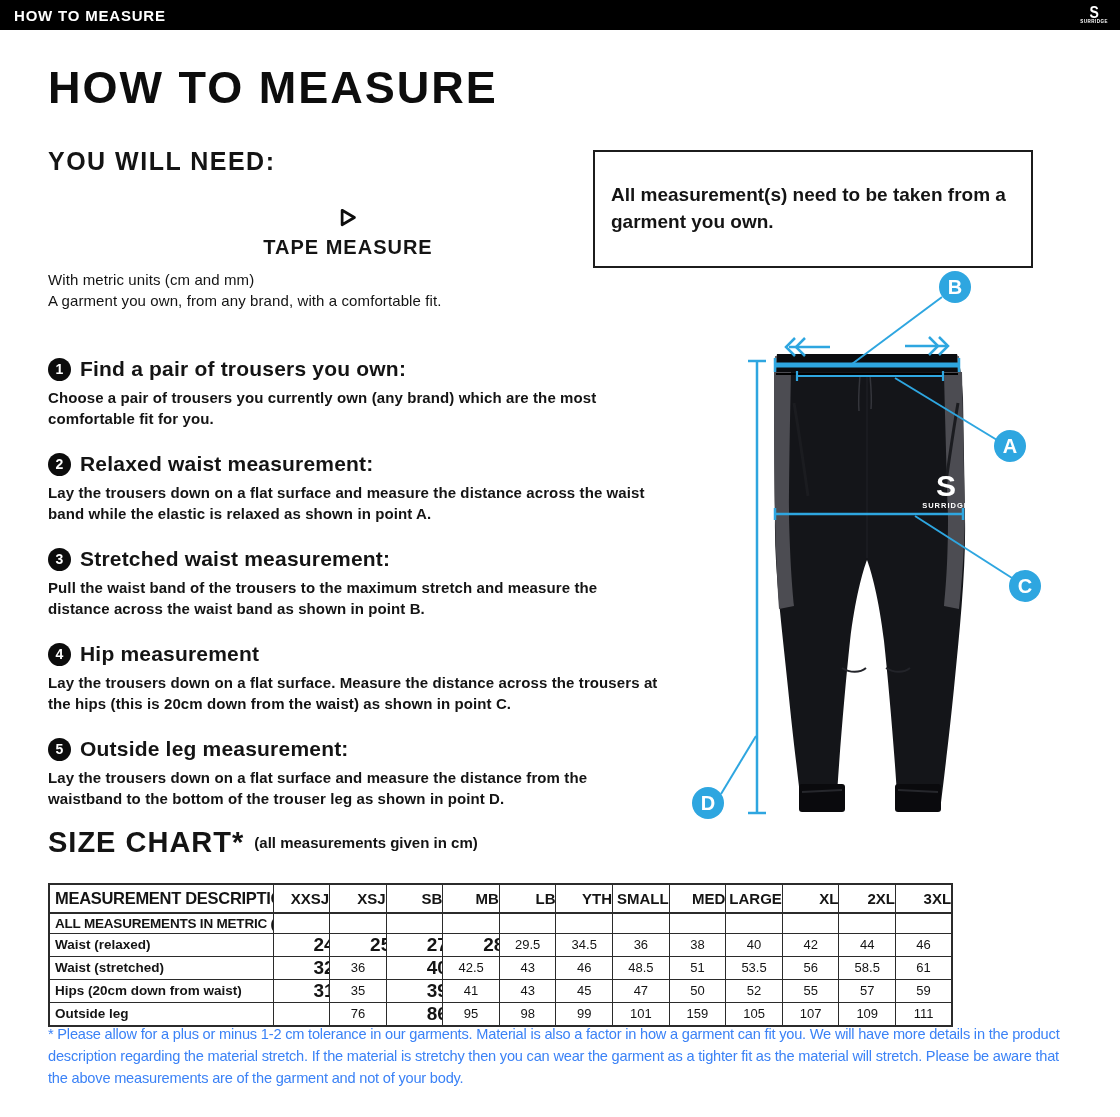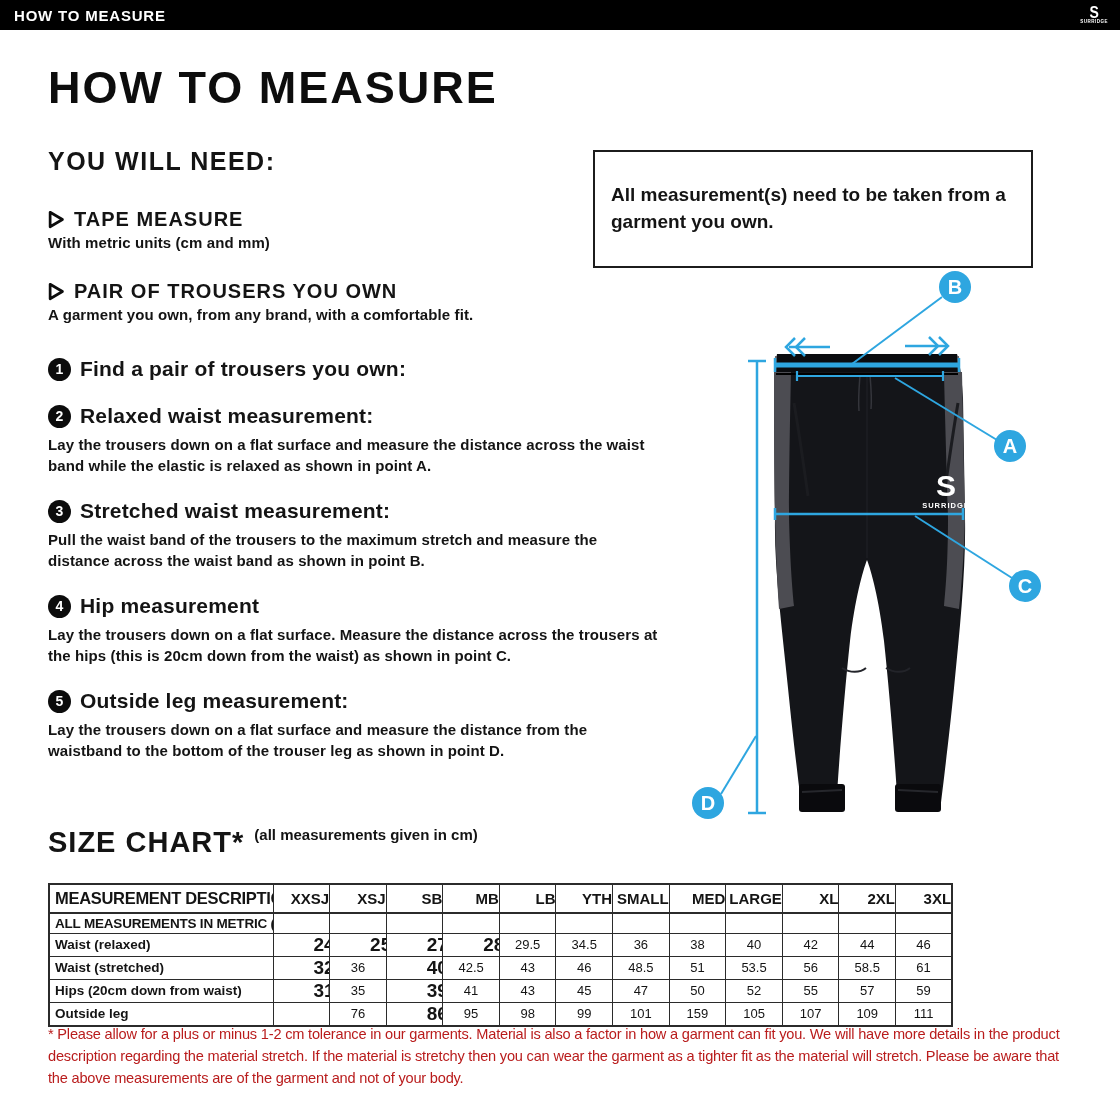--- a/index.html
+++ b/index.html
@@ -17,23 +17,23 @@
   .topbar-title{ color:#fff; font-size:15px; font-weight:700; letter-spacing:.8px; }
   .brand{ display:flex; flex-direction:column; align-items:center; line-height:1; padding-right:4px;}
   .brand .s-mark{ color:#fff; font-weight:700; font-size:14px; transform:scaleY(1.15); }
   .brand .s-word{ color:#fff; font-size:4.5px; font-weight:700; letter-spacing:.5px; margin-top:1px; }
   
   .h1{ position:absolute; left:48px; top:62px; font-size:45px; font-weight:700; letter-spacing:2px; color:#0d0d0d; }
   .h2{ position:absolute; left:48px; top:147px; font-size:25px; font-weight:700; letter-spacing:1.5px; }
   
   .need{ position:absolute; left:48px; width:600px; }
   .need-1{ top:208px; } .need-2{ top:280px; }
-  .need-head{ display:flex; align-items:center; gap:9px; }
+  .need-head{ display:flex; align-items:center; gap:9px;flex-direction:column; }
   .need-title{ font-size:20px; font-weight:700; letter-spacing:1px; }
-  .need-desc{ font-size:15px; font-weight:700; margin-top:3px; letter-spacing:.1px;}
+  .need-desc{ font-size:15px; font-weight:400; margin-top:12px; letter-spacing:.1px;}
   .tri{ width:17px; height:19px; flex:0 0 auto; }
   
   .note{
     position:absolute; left:593px; top:150px; width:440px; min-height:81px;
     border:2.5px solid #1c1c1c; padding:30px 16px; font-size:19px; font-weight:700; line-height:1.42;
   }
   
   .steps{ position:absolute; left:48px; top:357px; width:640px; }
   .step{ margin-bottom:23px; }
   .step-head{ display:flex; align-items:center; gap:9px; margin-bottom:6px; }
@@ -44,39 +44,39 @@
   .step-title{ font-size:21px; font-weight:700; letter-spacing:.2px; }
   .step-desc{ font-size:15px; font-weight:700; line-height:1.4; width:610px; letter-spacing:.1px;}
   
   .diagram{ position:absolute; left:690px; top:268px; width:400px; height:600px; }
   .mline{ stroke:var(--accent); fill:none; }
   .badge-circle{ fill:var(--accent); }
   .badge-letter{ fill:#fff; font-weight:700; font-size:20px; text-anchor:middle; }
   .garment-s{ fill:#fff; font-weight:700; font-size:30px; text-anchor:middle; }
   .garment-word{ fill:#fff; font-weight:700; font-size:7.5px; letter-spacing:1px; text-anchor:middle; }
   
-  .sc-head{ position:absolute; left:48px; top:826px; display:flex; align-items:flex-start; gap:10px; }
+  .sc-head{ position:absolute; left:48px; top:826px; display:flex; align-items:center; gap:10px; }
   .sc-title{ font-size:29px; font-weight:700; letter-spacing:1px; }
   .sc-sub{ font-size:15px; font-weight:700; }
   table.size-chart{
     position:absolute; left:48px; top:883px; width:904px; table-layout:fixed;
     border-collapse:collapse; border:2.5px solid #2b2b2b;
   }
   .size-chart th, .size-chart td{ border:1.5px solid #2b2b2b; color:#141414; overflow:hidden; white-space:nowrap; }
   .size-chart thead th{ height:29px; font-size:15px; font-weight:700; text-align:right; border-bottom:2.5px solid #2b2b2b; }
   .size-chart thead th.c-desc{ text-align:left; padding-left:5px; font-size:16.5px; letter-spacing:-0.3px; }
   .size-chart .metric-row td{ height:20px; }
   .size-chart .metric-label{ font-size:11.5px; font-weight:700; letter-spacing:-0.2px; }
   .size-chart tbody td{ height:22px; font-size:13px; text-align:center; }
   .size-chart td.row-label{ text-align:left; padding-left:5px; font-size:13.5px; font-weight:700; }
   .size-chart td.b{ font-weight:700; font-size:19px;padding-left:40px; }
   
   .footnote{
     position:absolute; left:48px; top:1024px; width:1020px;
-    font-size:14.6px; font-weight:400; line-height:1.5; letter-spacing:-0.2px; color:#b91c1c;
+    font-size:14.6px; font-weight:400; line-height:1.5; letter-spacing:-0.2px; color:#3b82f6;
   }
 </style>
 </head>
 <body>
 
 <header class="topbar">
   <span class="topbar-title">HOW TO MEASURE</span>
   <div class="brand">
     <span class="s-mark">S</span>
     <span class="s-word">SURRIDGE</span>
@@ -90,37 +90,32 @@
   <div class="need-head">
     <svg class="tri" viewBox="0 0 20 22">
       <polygon points="2.5,2.5 17,11 2.5,19.5" fill="#ffffff" stroke="#0d0d0d" stroke-width="3.2" stroke-linejoin="round"></polygon>
     </svg>
     <span class="need-title">TAPE MEASURE</span>
   </div>
   <div class="need-desc">With metric units (cm and mm)</div>
 </div>
 
 <div class="need need-2">
-  <div class="need-head">
-    <svg class="tri" viewBox="0 0 20 22">
-      <polygon points="2.5,2.5 17,11 2.5,19.5" fill="#ffffff" stroke="#0d0d0d" stroke-width="3.2" stroke-linejoin="round"></polygon>
-    </svg>
-    <span class="need-title">PAIR OF TROUSERS YOU OWN</span>
-  </div>
   <div class="need-desc">A garment you own, from any brand, with a comfortable fit.</div>
 </div>
 
 <div class="note">All measurement(s) need to be taken from a garment you own.</div>
 
 <div class="steps">
   <div class="step">
     <div class="step-head">
       <span class="badge">1</span>
       <h3 class="step-title">Find a pair of trousers you own:</h3>
     </div>
+    <p class="step-desc">Choose a pair of trousers you currently own (any brand) which are the most comfortable fit for you.</p>
   </div>
   <div class="step">
     <div class="step-head">
       <span class="badge">2</span>
       <h3 class="step-title">Relaxed waist measurement:</h3>
     </div>
     <p class="step-desc">Lay the trousers down on a flat surface and measure the distance across the waist band while the elastic is relaxed as shown in point A.</p>
   </div>
   <div class="step">
     <div class="step-head">

